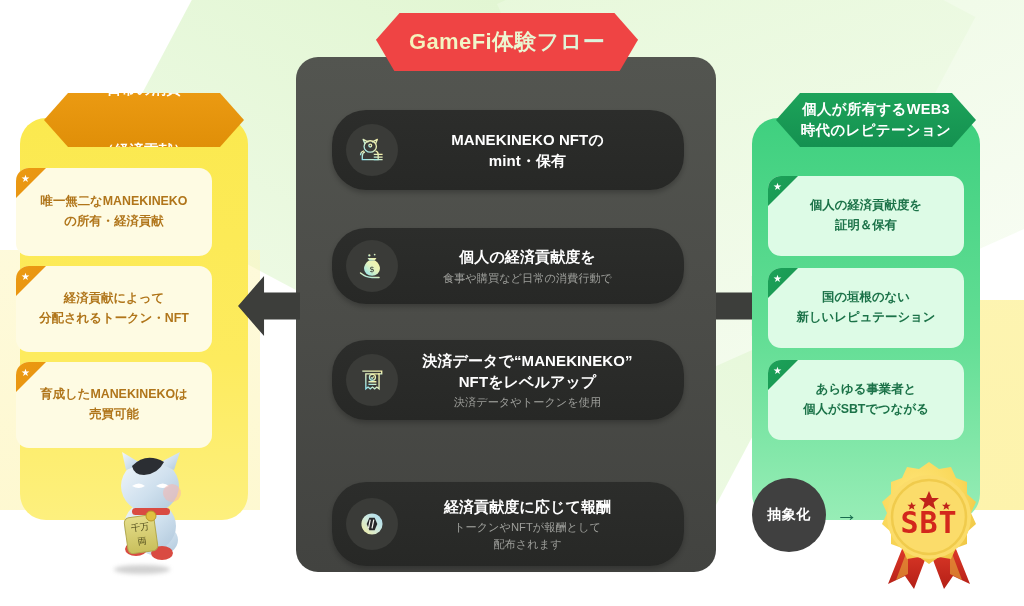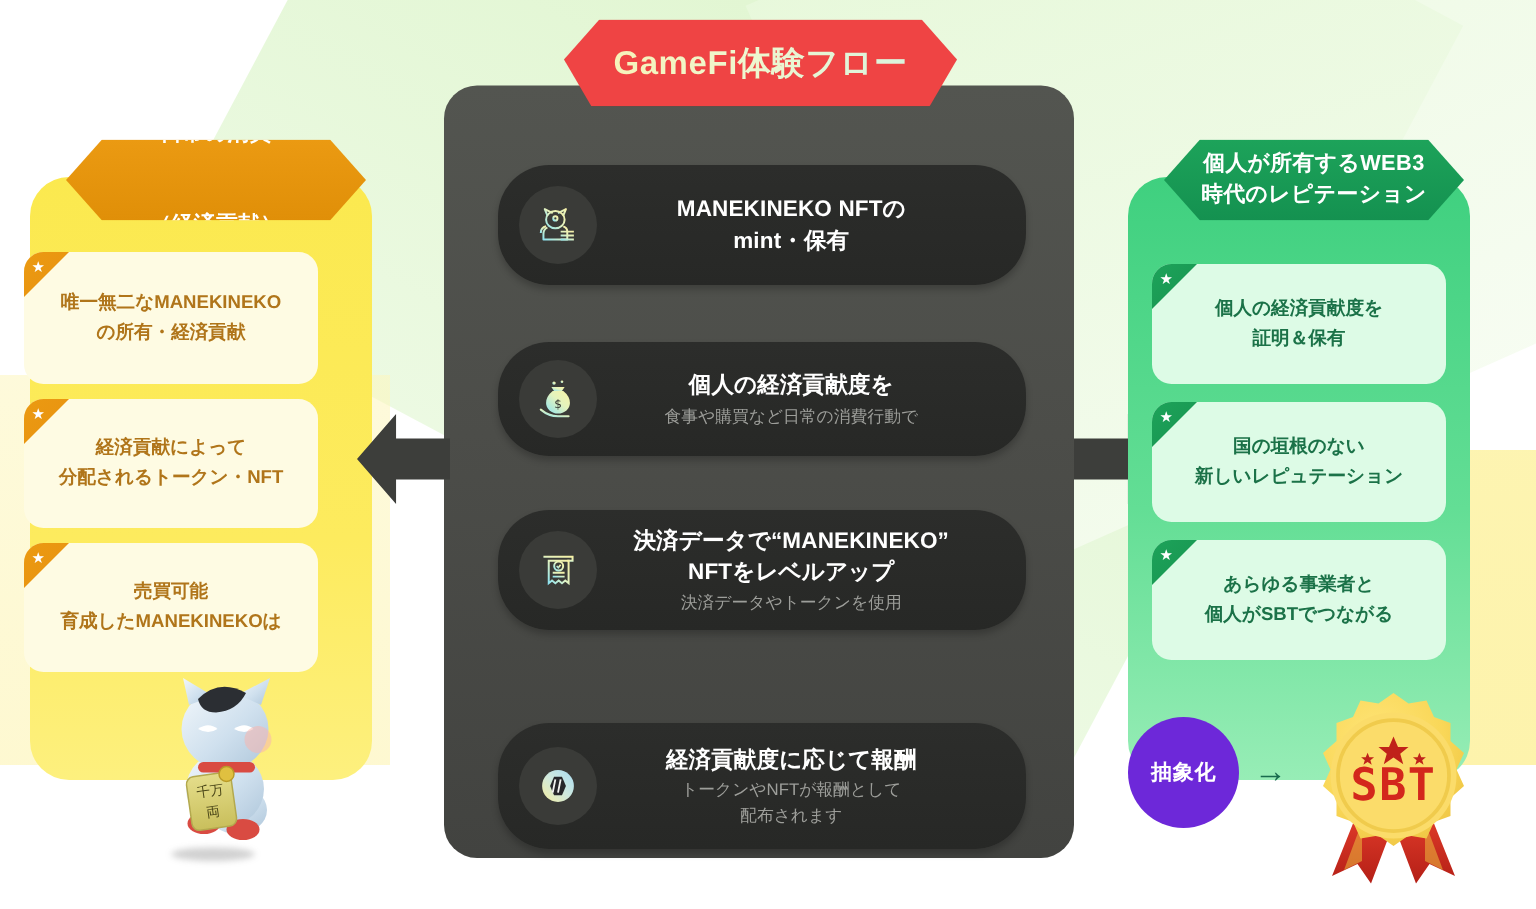--- a/index.html
+++ b/index.html
@@ -150,21 +150,21 @@
   
   #mascot { position:absolute; left:96px; top:448px; width:110px; height:125px; }
   #mascot-shadow {
     position:absolute; left:114px; top:565px; width:56px; height:9px;
     border-radius:50%; background:rgba(90,90,90,.28); filter:blur(2px);
   }
 
   
   #abstract-bubble {
     position:absolute; left:752px; top:478px; width:74px; height:74px;
-    border-radius:50%; background:#6d28d9;
+    border-radius:50%; background:#404040;
     display:flex; align-items:center; justify-content:center;
     color:#ffffff; font-weight:700; font-size:14px; letter-spacing:.5px;
   }
   #abstract-arrow {
     position:absolute; left:836px; top:505px; width:30px; height:18px;
     color:#186b4e; font-size:22px; line-height:18px; font-weight:700;
   }
   #sbt-badge { position:absolute; left:868px; top:460px; width:122px; height:130px; }
 </style>
 </head>
@@ -203,22 +203,22 @@
     <div>経済貢献によって</div>
     <div>分配されるトークン・NFT</div>
   </div>
 </div>
 
 <div class="side-card card-yellow" id="lcard2" style="top:362px;height:86px;">
   <div class="fold fold-y">
       <span class="star">★</span>
     </div>
   <div>
+    <div>育成したMANEKINEKOは</div>
     <div>売買可能</div>
-    <div>育成したMANEKINEKOは</div>
   </div>
 </div>
 
 <div id="mascot-shadow"></div>
 <div id="mascot">
   <svg viewBox="0 0 110 125" width="110" height="125">
     <defs>
       <linearGradient id="catBody" x1="0" y1="0" x2="1" y2="1">
         <stop offset="0" stop-color="#f2f7fb"></stop>
           <stop offset=".55" stop-color="#cfe0ee"></stop>

